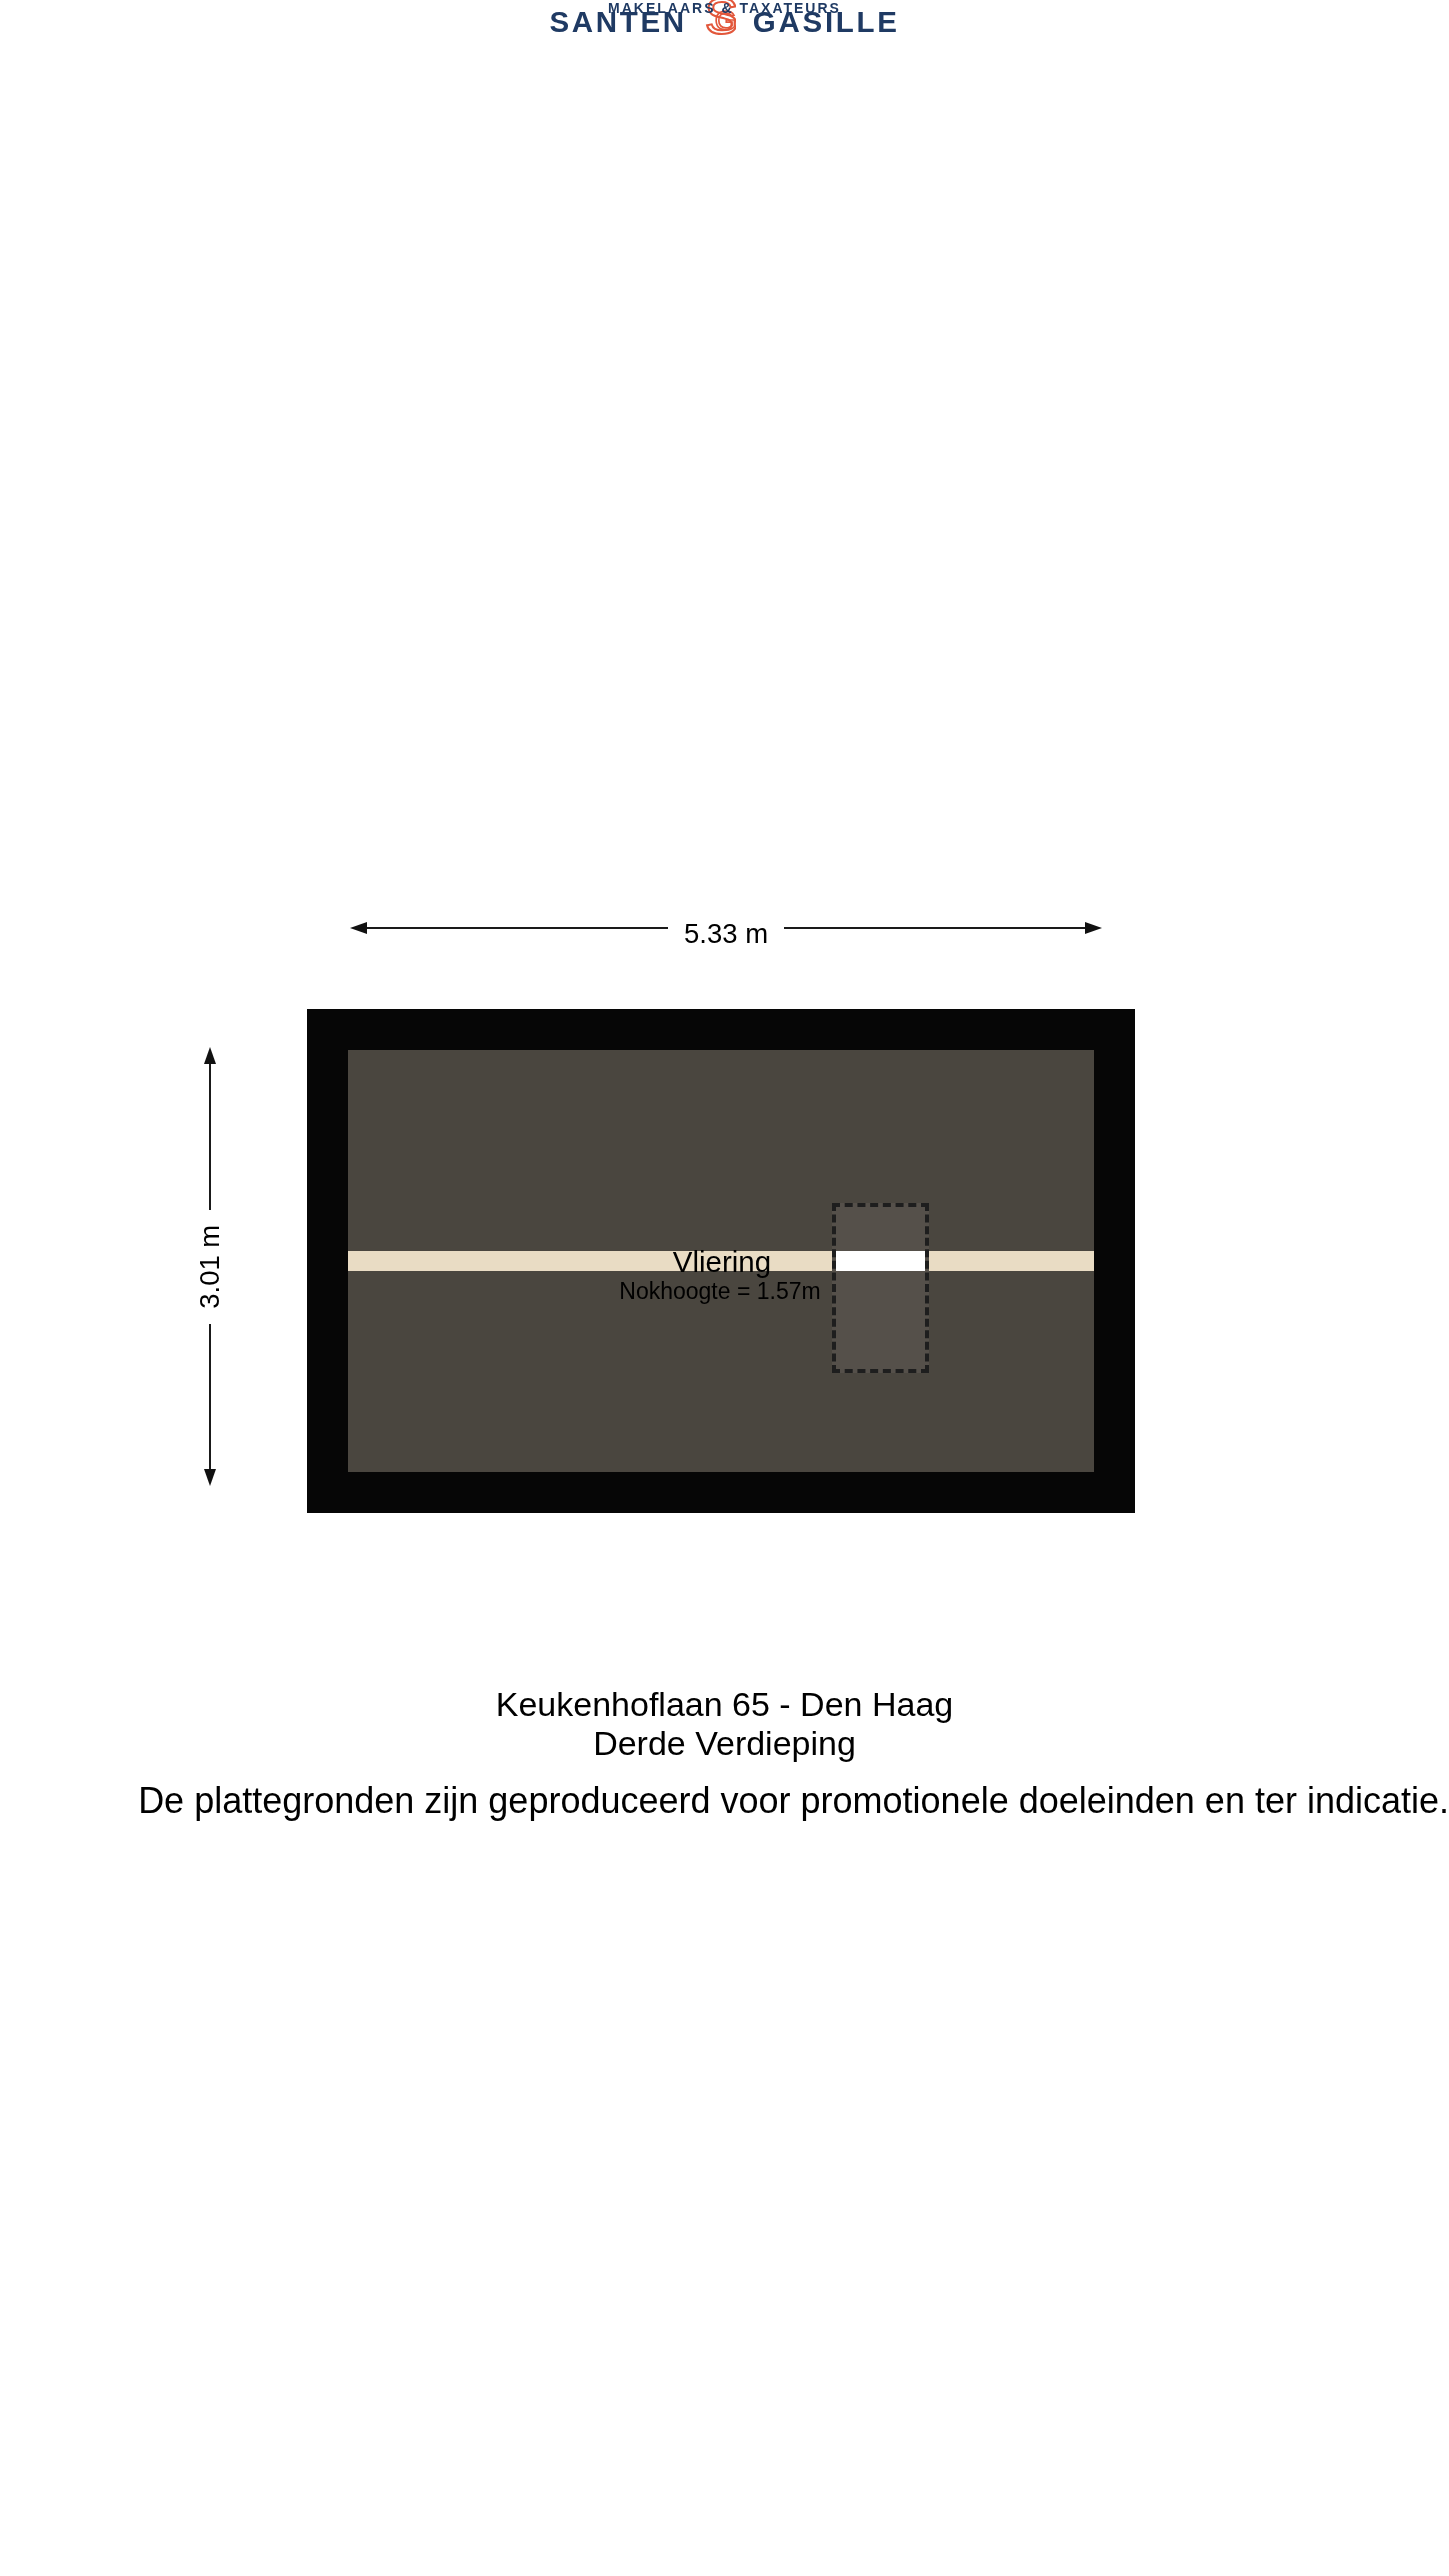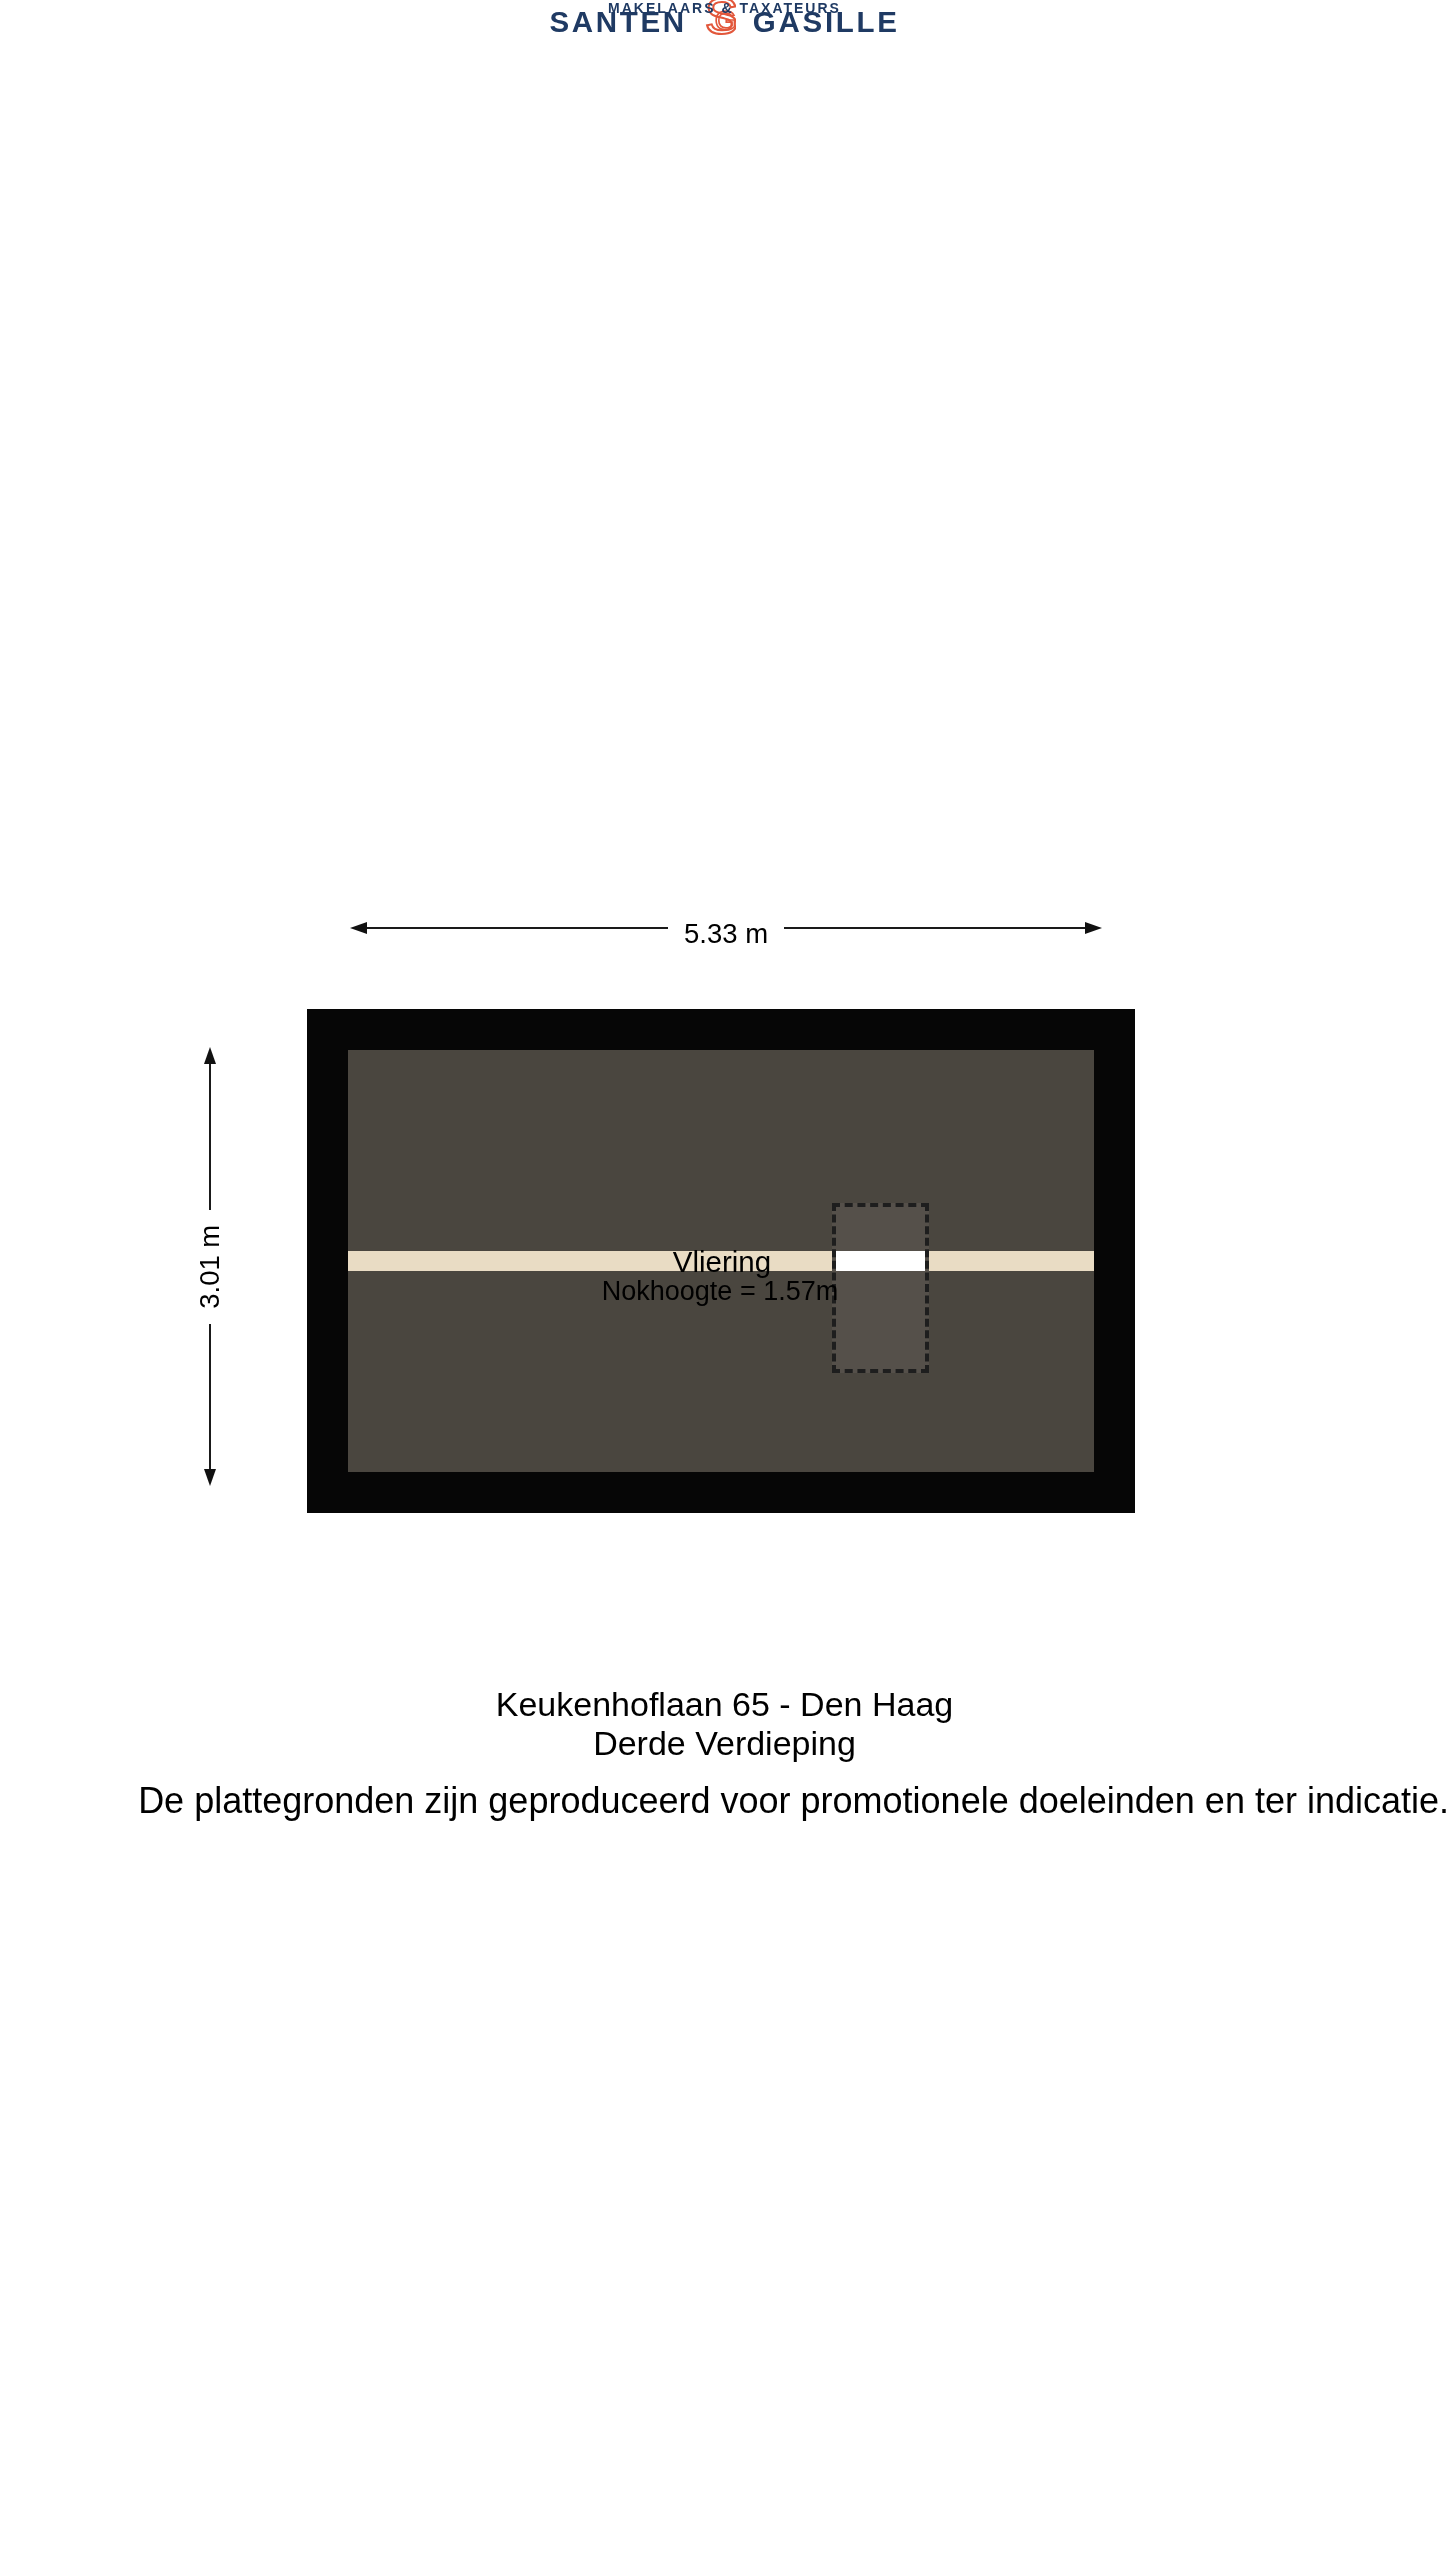--- a/index.html
+++ b/index.html
@@ -40,21 +40,21 @@
   
   .plan{position:absolute;left:307px;top:1009px;width:828px;height:504px;background:var(--wall);}
   .plan-inner{position:absolute;left:41px;top:41px;right:41px;bottom:41px;background:var(--floor);}
   .strip{position:absolute;left:0;right:0;top:201px;height:19.5px;background:var(--strip);z-index:1;}
   .hatch{position:absolute;left:484px;top:153px;width:97px;height:170px;
     border:4px dashed var(--dash);background:var(--hatch);z-index:2;}
   .hatch-open{position:absolute;left:0;right:0;top:44px;height:19.5px;background:#fff;}
   .room-label{position:absolute;left:374px;top:212px;transform:translate(-50%,-50%);
     font-size:29.5px;color:var(--ink);white-space:nowrap;z-index:3;}
   .ridge-label{position:absolute;left:372px;top:241px;transform:translate(-50%,-50%);
-    font-size:27px;color:var(--ink);white-space:nowrap;z-index:3;}
+    font-size:23px;color:var(--ink);white-space:nowrap;z-index:3;}
 
   
   .caption-title{position:absolute;left:0;top:1685px;width:100%;text-align:center;
     font-size:34px;font-weight:400;line-height:39px;color:var(--ink);}
   .caption-disclaimer{position:absolute;left:0;top:1780px;width:100%;text-align:right;
     font-size:36px;font-weight:400;line-height:42px;color:var(--ink);}
 </style>
 </head>
 <body>
 

